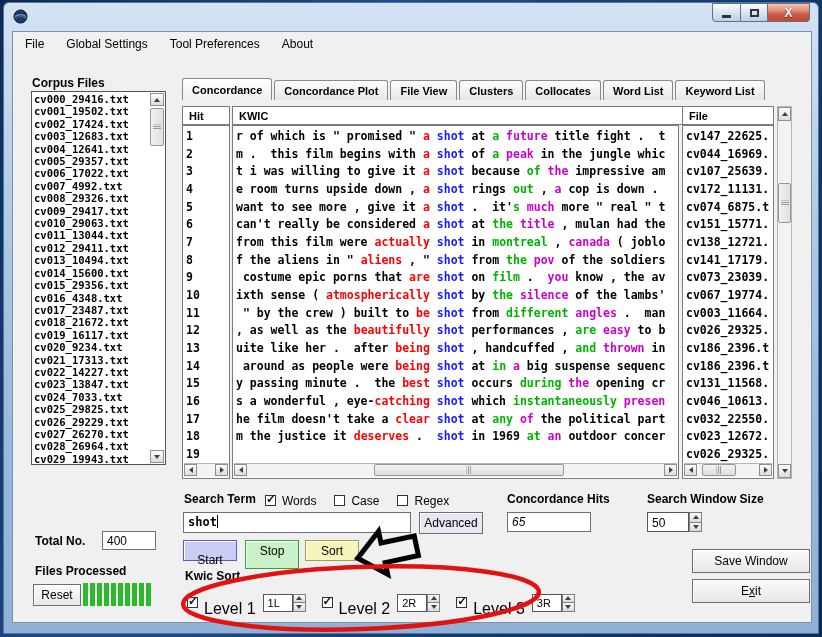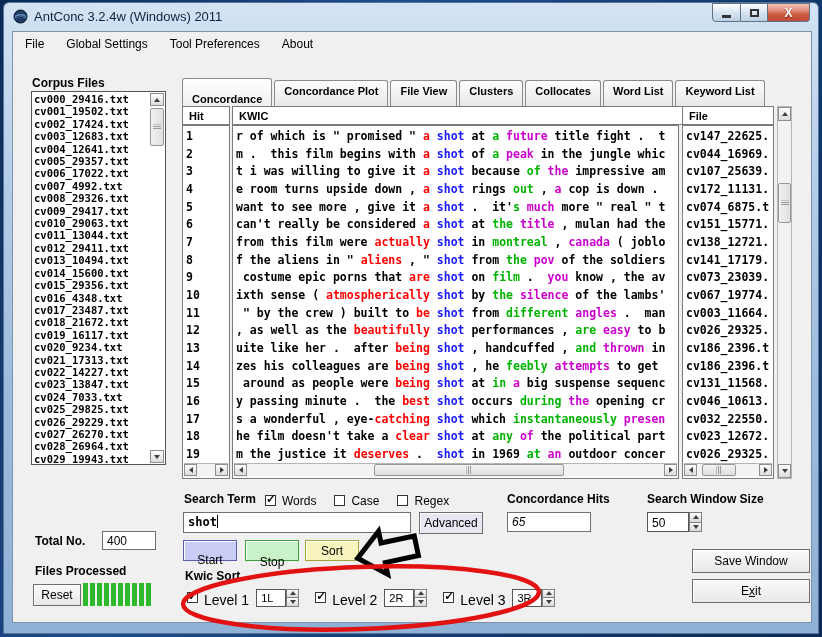--- a/index.html
+++ b/index.html
@@ -47,21 +47,21 @@
   .tri { width:0; height:0; display:inline-block; }
   .tri.up   { border-left:3px solid transparent; border-right:3px solid transparent; border-bottom:4px solid #404040; }
   .tri.dn   { border-left:3px solid transparent; border-right:3px solid transparent; border-top:4px solid #404040; }
   .tri.lf   { border-top:3px solid transparent; border-bottom:3px solid transparent; border-right:4px solid #404040; }
   .tri.rt   { border-top:3px solid transparent; border-bottom:3px solid transparent; border-left:4px solid #404040; }
 
   
   .tabs { left:169px; top:48px; display:flex; }
   .tab { border:1px solid #8a8a8a; border-bottom:none; border-radius:3px 3px 0 0; margin-right:2px;
          padding:4px 9px 3px; font-size:11px; font-weight:bold; background:linear-gradient(#fdfdfd,#e6e6e6); }
-  .tab.active { background:linear-gradient(#ffffff,#efefef); padding-top:14px; margin-top:-2px; }
+  .tab.active { background:linear-gradient(#ffffff,#efefef); padding-top:5px; margin-top:-2px; }
 
   
   .hdr { top:74px; height:19px; background:#fff; border:1px solid #7b7b7b; font-size:11px; font-weight:bold; padding:3px 0 0 6px; }
   .colbox { top:93px; height:354px; background:#fff; border:1px solid #7b7b7b; overflow:hidden; }
   .rows { position:absolute; left:3px; top:2px; right:1px; bottom:16px; overflow:hidden; }
   .row { font-family:"DejaVu Sans Mono",monospace; font-size:11.5px; font-weight:bold; line-height:17.65px; white-space:pre; }
   .hscroll { position:absolute; left:1px; right:1px; bottom:1px; height:14px; background:#f3f3f3; border-top:1px solid #b5b5b5; }
 
   
   .field { background:#fff; border:1px solid #707070; font-size:12px; padding:2px 4px; }
@@ -73,39 +73,38 @@
   .btn-start { background:#c9cdf6; border-color:#5a5ab8; }
   .btn-stop  { background:#c9f2c9; border-color:#3d9e3d; }
   .btn-sort  { background:#f7f5bd; border-color:#a3a33c; }
 
   .spin { display:inline-flex; flex-direction:column; width:13px; height:18px; vertical-align:top; }
   .spin-btn { flex:1; background:linear-gradient(#fdfdfd,#d9d9d9); border:1px solid #7f7f7f; display:flex; align-items:center; justify-content:center; }
   .spin-btn + .spin-btn { border-top:none; }
 
   .levels { left:174px; top:555px; display:flex; align-items:center; }
   .level-group { display:flex; align-items:center; margin-right:16px; }
-  .level-label { font-size:14px; margin:5px 7px 0 6px; }
+  .level-label { font-size:16px; margin:13px 7px 0 6px; }
   .level-val { display:inline-block; width:30px; height:18px; background:#fff; border:1px solid #555; font-size:11px; padding:2px 0 0 4px; }
 
   .seg { display:inline-block; width:5px; height:23px; margin-right:2px; }
 
   .annot { pointer-events:none; z-index:30; }
 </style>
 </head>
 <body>
 
 <div class="window">
 
   <div class="titlebar">
     <svg class="title-icon" viewBox="0 0 16 16">
       <circle cx="8" cy="8" r="7" fill="#1d3a63" stroke="#0b1c33"></circle>
       <path d="M2 8 Q8 4 14 8" stroke="#6f9cc8" fill="none" stroke-width="1.3"></path>
       <path d="M2 10 Q8 6 14 10" stroke="#44668f" fill="none" stroke-width="1.3"></path>
     </svg>
-    <span class="title-text">AntConc 3.2.4w (Windows) 2011</span>
     <div class="win-controls">
       <div class="wc wc-min">
           <span class="glyph-min"></span>
         </div>
       <div class="wc wc-max">
           <span class="glyph-max"></span>
         </div>
       <div class="wc wc-close">
           <span>X</span>
         </div>
@@ -227,21 +226,20 @@
           <div class="row"><span style="color: rgb(0, 0, 0);">e room turns upside down , </span><span style="color: rgb(255, 0, 0);">a </span><span style="color: rgb(26, 26, 255);">shot </span><span style="color: rgb(0, 0, 0);">rings </span><span style="color: rgb(0, 179, 0);">out </span><span style="color: rgb(0, 0, 0);">, </span><span style="color: rgb(204, 0, 204);">a </span><span style="color: rgb(0, 0, 0);">cop is down .</span></div>
           <div class="row"><span style="color: rgb(0, 0, 0);">want to see more , give it </span><span style="color: rgb(255, 0, 0);">a </span><span style="color: rgb(26, 26, 255);">shot </span><span style="color: rgb(0, 0, 0);">.  it'</span><span style="color: rgb(0, 179, 0);">s </span><span style="color: rgb(204, 0, 204);">much </span><span style="color: rgb(0, 0, 0);">more " real " t</span></div>
           <div class="row"><span style="color: rgb(0, 0, 0);">can't really be considered </span><span style="color: rgb(255, 0, 0);">a </span><span style="color: rgb(26, 26, 255);">shot </span><span style="color: rgb(0, 0, 0);">at </span><span style="color: rgb(0, 179, 0);">the </span><span style="color: rgb(204, 0, 204);">title </span><span style="color: rgb(0, 0, 0);">, mulan had the</span></div>
           <div class="row"><span style="color: rgb(0, 0, 0);">from this film were </span><span style="color: rgb(255, 0, 0);">actually </span><span style="color: rgb(26, 26, 255);">shot </span><span style="color: rgb(0, 0, 0);">in </span><span style="color: rgb(0, 179, 0);">montreal </span><span style="color: rgb(0, 0, 0);">, </span><span style="color: rgb(204, 0, 204);">canada </span><span style="color: rgb(0, 0, 0);">( joblo</span></div>
           <div class="row"><span style="color: rgb(0, 0, 0);">f the aliens in " </span><span style="color: rgb(255, 0, 0);">aliens </span><span style="color: rgb(0, 0, 0);">, " </span><span style="color: rgb(26, 26, 255);">shot </span><span style="color: rgb(0, 0, 0);">from </span><span style="color: rgb(0, 179, 0);">the </span><span style="color: rgb(204, 0, 204);">pov </span><span style="color: rgb(0, 0, 0);">of the soldiers</span></div>
           <div class="row"><span style="color: rgb(0, 0, 0);"> costume epic porns that </span><span style="color: rgb(255, 0, 0);">are </span><span style="color: rgb(26, 26, 255);">shot </span><span style="color: rgb(0, 0, 0);">on </span><span style="color: rgb(0, 179, 0);">film </span><span style="color: rgb(0, 0, 0);">.  </span><span style="color: rgb(204, 0, 204);">you </span><span style="color: rgb(0, 0, 0);">know , the av</span></div>
           <div class="row"><span style="color: rgb(0, 0, 0);">ixth sense ( </span><span style="color: rgb(255, 0, 0);">atmospherically </span><span style="color: rgb(26, 26, 255);">shot </span><span style="color: rgb(0, 0, 0);">by </span><span style="color: rgb(0, 179, 0);">the </span><span style="color: rgb(204, 0, 204);">silence </span><span style="color: rgb(0, 0, 0);">of the lambs'</span></div>
           <div class="row"><span style="color: rgb(0, 0, 0);"> " by the crew ) built to </span><span style="color: rgb(255, 0, 0);">be </span><span style="color: rgb(26, 26, 255);">shot </span><span style="color: rgb(0, 0, 0);">from </span><span style="color: rgb(0, 179, 0);">different </span><span style="color: rgb(204, 0, 204);">angles </span><span style="color: rgb(0, 0, 0);">.  man</span></div>
           <div class="row"><span style="color: rgb(0, 0, 0);">, as well as the </span><span style="color: rgb(255, 0, 0);">beautifully </span><span style="color: rgb(26, 26, 255);">shot </span><span style="color: rgb(0, 0, 0);">performances , </span><span style="color: rgb(0, 179, 0);">are </span><span style="color: rgb(204, 0, 204);">easy </span><span style="color: rgb(0, 0, 0);">to b</span></div>
           <div class="row"><span style="color: rgb(0, 0, 0);">uite like her .  after </span><span style="color: rgb(255, 0, 0);">being </span><span style="color: rgb(26, 26, 255);">shot </span><span style="color: rgb(0, 0, 0);">, handcuffed , </span><span style="color: rgb(0, 179, 0);">and </span><span style="color: rgb(204, 0, 204);">thrown </span><span style="color: rgb(0, 0, 0);">in</span></div>
-          <div class="row"><span style="color: rgb(0, 0, 0);">zes his colleagues are </span><span style="color: rgb(255, 0, 0);">being </span><span style="color: rgb(26, 26, 255);">shot </span><span style="color: rgb(0, 0, 0);">, he </span><span style="color: rgb(0, 179, 0);">feebly </span><span style="color: rgb(204, 0, 204);">attempts </span><span style="color: rgb(0, 0, 0);">to get</span></div>
           <div class="row"><span style="color: rgb(0, 0, 0);"> around as people were </span><span style="color: rgb(255, 0, 0);">being </span><span style="color: rgb(26, 26, 255);">shot </span><span style="color: rgb(0, 0, 0);">at </span><span style="color: rgb(0, 179, 0);">in </span><span style="color: rgb(204, 0, 204);">a </span><span style="color: rgb(0, 0, 0);">big suspense sequenc</span></div>
           <div class="row"><span style="color: rgb(0, 0, 0);">y passing minute .  the </span><span style="color: rgb(255, 0, 0);">best </span><span style="color: rgb(26, 26, 255);">shot </span><span style="color: rgb(0, 0, 0);">occurs </span><span style="color: rgb(0, 179, 0);">during </span><span style="color: rgb(204, 0, 204);">the </span><span style="color: rgb(0, 0, 0);">opening cr</span></div>
           <div class="row"><span style="color: rgb(0, 0, 0);">s a wonderful , eye-</span><span style="color: rgb(255, 0, 0);">catching </span><span style="color: rgb(26, 26, 255);">shot </span><span style="color: rgb(0, 0, 0);">which </span><span style="color: rgb(0, 179, 0);">instantaneously </span><span style="color: rgb(204, 0, 204);">presen</span></div>
           <div class="row"><span style="color: rgb(0, 0, 0);">he film doesn't take a </span><span style="color: rgb(255, 0, 0);">clear </span><span style="color: rgb(26, 26, 255);">shot </span><span style="color: rgb(0, 0, 0);">at </span><span style="color: rgb(0, 179, 0);">any </span><span style="color: rgb(204, 0, 204);">of </span><span style="color: rgb(0, 0, 0);">the political part</span></div>
           <div class="row"><span style="color: rgb(0, 0, 0);">m the justice it </span><span style="color: rgb(255, 0, 0);">deserves </span><span style="color: rgb(0, 0, 0);">.  </span><span style="color: rgb(26, 26, 255);">shot </span><span style="color: rgb(0, 0, 0);">in 1969 </span><span style="color: rgb(0, 179, 0);">at </span><span style="color: rgb(204, 0, 204);">an </span><span style="color: rgb(0, 0, 0);">outdoor concer</span></div>
         </div>
       <div class="hscroll">
         <div class="sb-btn" style="left:0; top:0; width:13px; height:12px;">
             <span class="tri lf"></span>
           </div>
@@ -329,21 +327,21 @@
           <span class="spin-btn">
             <span class="tri up"></span>
           </span>
           <span class="spin-btn">
             <span class="tri dn"></span>
           </span>
         </span>
     </div>
 
     <div class="abs btn btn-start" style="left:170px; top:508px; width:54px; height:21px; padding-top:12px;">Start</div>
-    <div class="abs btn btn-stop" style="left:232px; top:508px; width:54px; height:21px; padding-top:14px;">Stop</div>
+    <div class="abs btn btn-stop" style="left:232px; top:508px; width:54px; height:29px; padding-top:3px;">Stop</div>
     <div class="abs btn btn-sort" style="left:292px; top:508px; width:54px; height:21px; padding-top:3px;">Sort</div>
 
     <div class="abs lbl" style="left:172px; top:537px;">Kwic Sort</div>
     <div class="abs levels" id="kwic-levels">
         <span class="level-group">
           <span class="cb">
             <span class="check">✓</span>
           </span>
           <span class="level-label">Level 1</span>
           <span class="level-val">1L</span>

